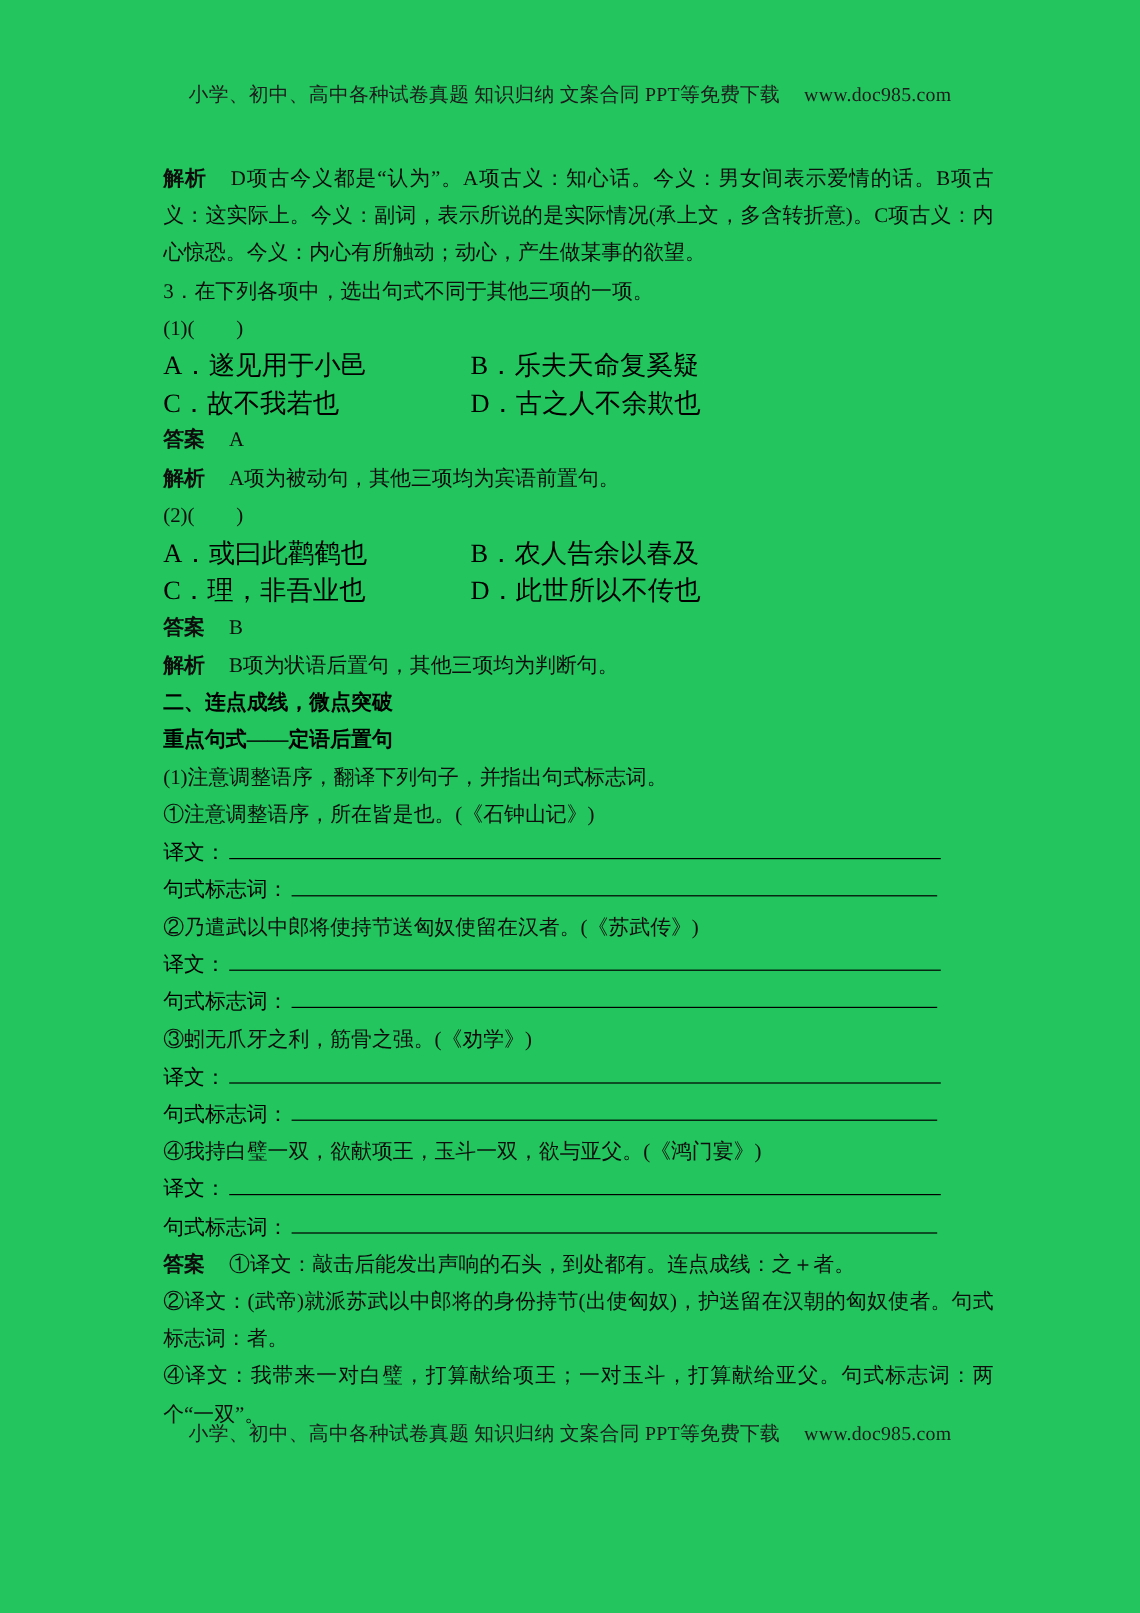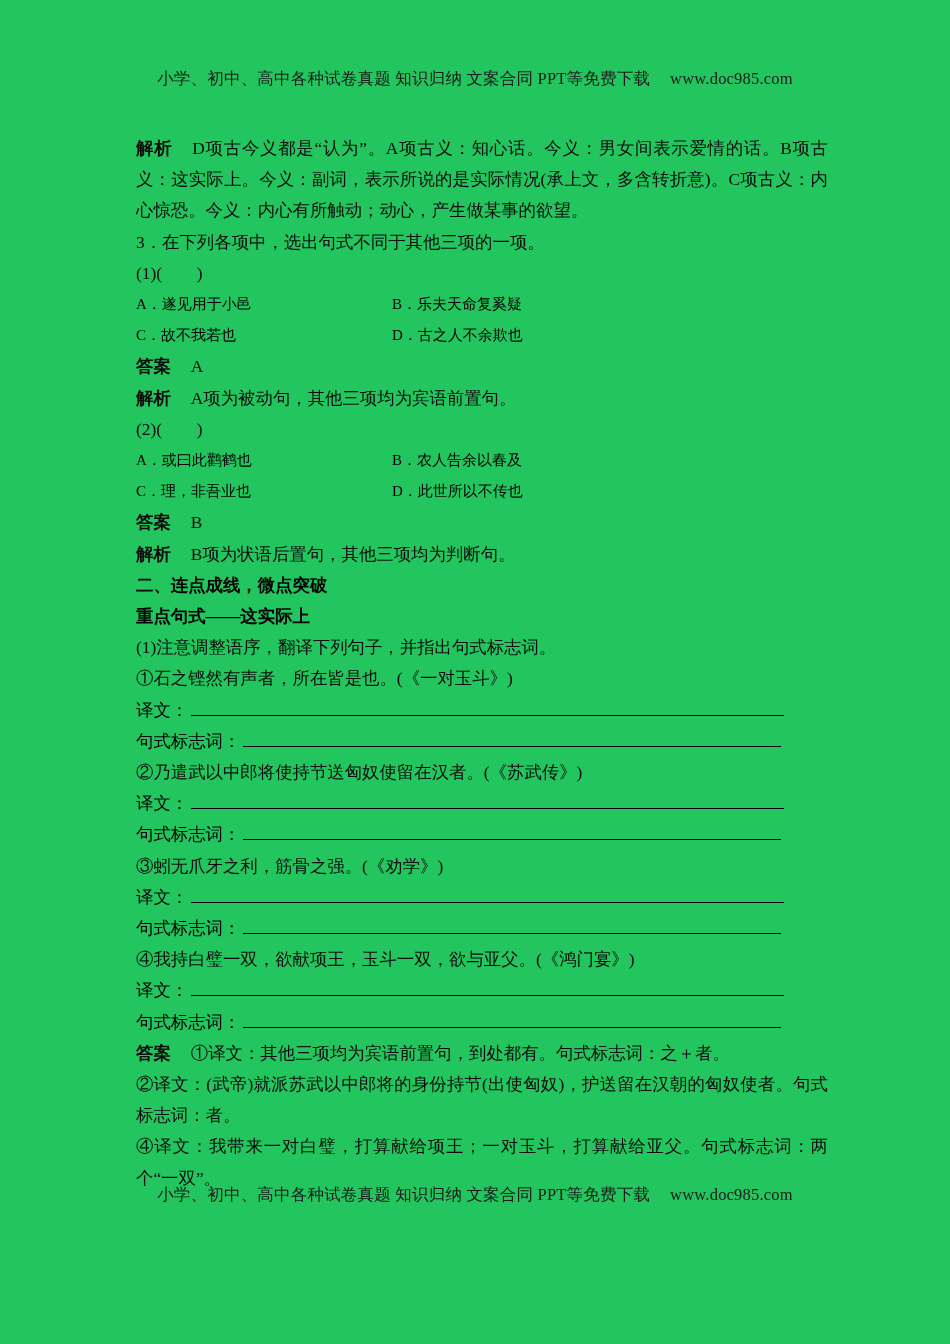--- a/index.html
+++ b/index.html
@@ -72,21 +72,21 @@
   .heading {
     font-size: 17.4px;
     line-height: 31.2px;
     font-weight: bold;
     color: #000;
   }
 
   
   .optrow {
     position: relative;
-    font-size: 15px;
+    font-size: 22px;
     line-height: 31.2px;
     height: 31.2px;
   }
   .optrow .opt-a {
     position: absolute;
     left: 0;
     top: 0;
   }
   .optrow .opt-b {
     position: absolute;
@@ -155,40 +155,40 @@
     <div class="optrow">
       <span class="opt-a"><span>C．</span><span>理，非吾业也</span></span>
       <span class="opt-b"><span>D．</span><span>此世所以不传也</span></span>
     </div>
 
     <div class="ln"><span class="lbl">答案</span><span class="gap-md"></span><span>B</span></div>
 
     <div class="ln"><span class="lbl">解析</span><span class="gap-md"></span><span>B项为状语后置句，其他三项均为判断句。</span></div>
 
     <div class="heading">二、连点成线，微点突破</div>
-    <div class="heading">重点句式——这实际上</div>
+    <div class="heading">重点句式——定语后置句</div>
     <div class="ln">(1)注意调整语序，翻译下列句子，并指出句式标志词。</div>
 
-    <div class="ln"><span>①</span><span>石之铿然有声者，所在皆是也。(《一对玉斗》)</span></div>
+    <div class="ln"><span>①</span><span>注意调整语序，所在皆是也。(《石钟山记》)</span></div>
     <div class="fill"><span class="fill-label">译文：</span><span class="rule rule-trans"></span></div>
     <div class="fill"><span class="fill-label">句式标志词：</span><span class="rule rule-mark"></span></div>
 
     <div class="ln"><span>②</span><span>乃遣武以中郎将使持节送匈奴使留在汉者。(《苏武传》)</span></div>
     <div class="fill"><span class="fill-label">译文：</span><span class="rule rule-trans"></span></div>
     <div class="fill"><span class="fill-label">句式标志词：</span><span class="rule rule-mark"></span></div>
 
     <div class="ln"><span>③</span><span>蚓无爪牙之利，筋骨之强。(《劝学》)</span></div>
     <div class="fill"><span class="fill-label">译文：</span><span class="rule rule-trans"></span></div>
     <div class="fill"><span class="fill-label">句式标志词：</span><span class="rule rule-mark"></span></div>
 
     <div class="ln"><span>④</span><span>我持白璧一双，欲献项王，玉斗一双，欲与亚父。(《鸿门宴》)</span></div>
     <div class="fill"><span class="fill-label">译文：</span><span class="rule rule-trans"></span></div>
     <div class="fill"><span class="fill-label">句式标志词：</span><span class="rule rule-mark"></span></div>
 
-    <div class="para"><span class="lbl">答案</span><span class="gap-md"></span><span>①译文：其他三项均为宾语前置句，到处都有。句式标志词：之＋者。</span></div>
+    <div class="para"><span class="lbl">答案</span><span class="gap-md"></span><span>①译文：敲击后能发出声响的石头，到处都有。连点成线：之＋者。</span></div>
 
     <div class="para">②译文：(武帝)就派苏武以中郎将的身份持节(出使匈奴)，护送留在汉朝的匈奴使者。句式标志词：者。</div>
     <div class="para">④译文：我带来一对白璧，打算献给项王；一对玉斗，打算献给亚父。句式标志词：两个“一双”。</div>
 
   </div>
 
   <div class="watermark" id="wm-bot"><span>小学、初中、高中各种试卷真题 知识归纳 文案合同 PPT等免费下载</span><span class="gap-md"></span><span class="wm-url">www.doc985.com</span></div>
 
 </div>
 

